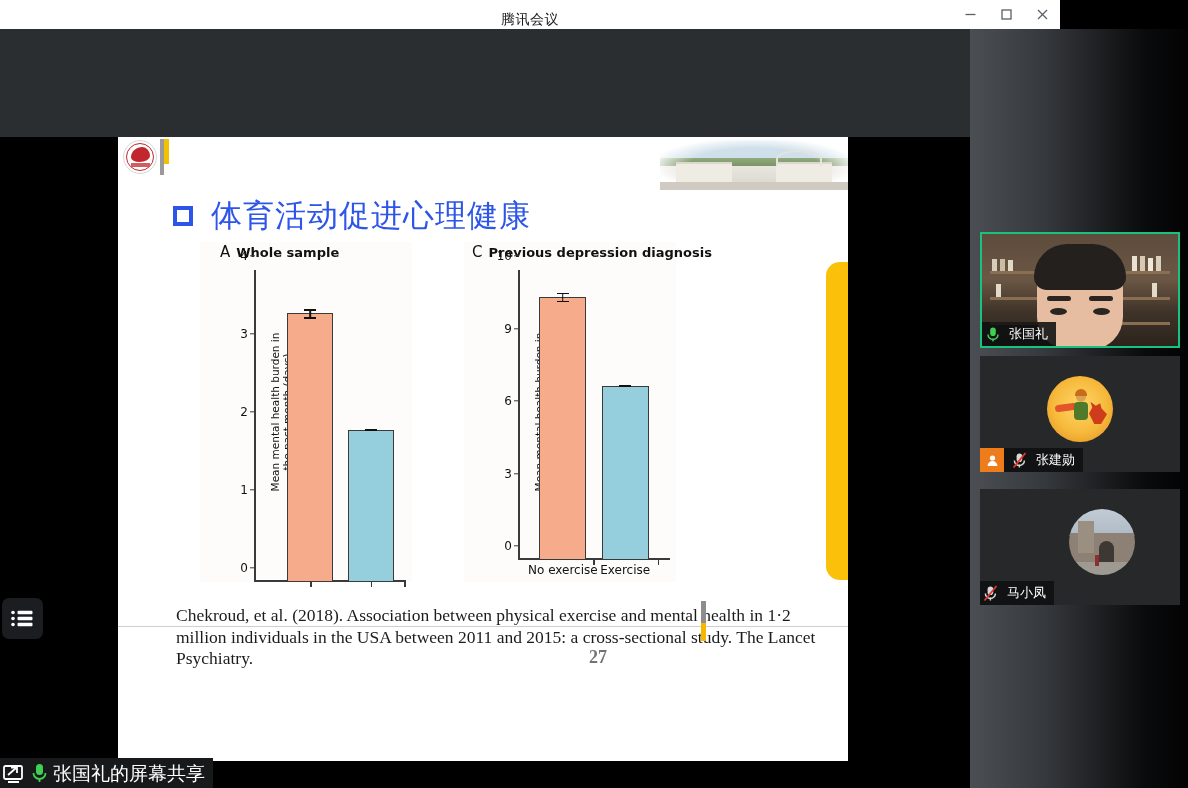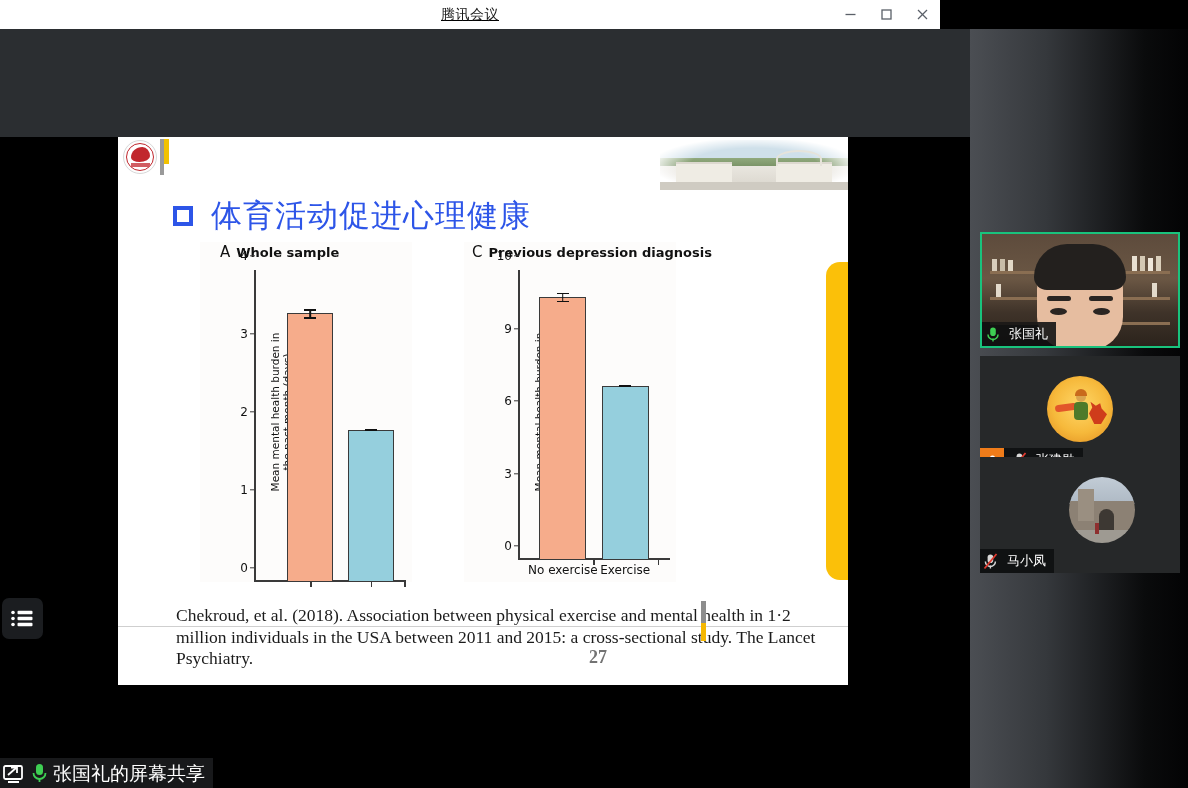--- a/index.html
+++ b/index.html
@@ -6,23 +6,23 @@
   html, body {
     width: 1188px; height: 788px;
     overflow: hidden;
     background: #000;
     font-family: "Liberation Sans", sans-serif;
   }
   #app { position: relative; width: 1188px; height: 788px; background: #000; }
 
   
   .titlebar {
-    position: absolute; left: 0; top: 0; width: 940px; height: 29px;
+    position: absolute; left: 0; top: 0; width: 1060px; height: 29px;
     background: #ffffff;
-    display: flex; align-items: center; justify-content: center; text-decoration: underline;
+    display: flex; align-items: flex-end; justify-content: center;
   }
   .titlebar .title {
     font-size: 14px; color: #1a1a1a; letter-spacing: .5px;
     font-family: "Liberation Sans", sans-serif;
   }
   .wincontrols { position: absolute; right: 0; top: 0; height: 29px; display: flex; }
   .wincontrols .wc {
     width: 36px; height: 29px; display: flex; align-items: center; justify-content: center;
     color: #5a6068; font-size: 14px; line-height: 1;
   }
@@ -37,21 +37,21 @@
     position: absolute; left: 0; top: 0; width: 970px; height: 108px;
     background: #2b2e31;
   }
   .stage-bottomfill {
     position: absolute; left: 0; top: 108px; width: 970px; height: 651px;
     background: #000;
   }
 
   
   .slide {
-    position: absolute; left: 118px; top: 137px; width: 730px; height: 548px;
+    position: absolute; left: 118px; top: 137px; width: 730px; height: 624px;
     background: #ffffff; overflow: hidden;
   }
   .slide-logo {
     position: absolute; left: 5px; top: 3px; width: 34px; height: 34px;
     border-radius: 50%; background: #fdfdfd;
     border: 1px solid #d8d8d8;
     display: flex; align-items: center; justify-content: center;
   }
   .seal { width: 28px; height: 28px; border-radius: 50%; border: 1.6px solid #c1272d;
           position: relative; background: #fff; overflow:hidden; }
@@ -208,21 +208,21 @@
     position: absolute; left: 970px; top: 29px; width: 218px; height: 759px;
     background: linear-gradient(to right, #4b4e53 0%, #35383c 35%, #0a0b0c 80%, #030304 100%);
   }
   .tile {
     position: absolute; left: 10px; width: 200px; height: 116px;
     background: #262829; overflow: hidden;
   }
   .tile.active { border: 2px solid #19c37d; }
   .tile-1 { top: 203px; }
   .tile-2 { top: 327px; }
-  .tile-3 { top: 428px; padding-left: 44px; }
+  .tile-3 { top: 460px; padding-left: 44px; }
 
   .namebar {
     position: absolute; left: 0; bottom: 0; height: 24px;
     background: rgba(14,15,16,.88);
     display: flex; align-items: center; gap: 5px; padding: 0 8px 0 0;
   }
   .namebar .nm {
     color: #fff; font-size: 13px; line-height: 14px;
     font-family: "DejaVu Sans", "Liberation Sans", sans-serif;
   }

